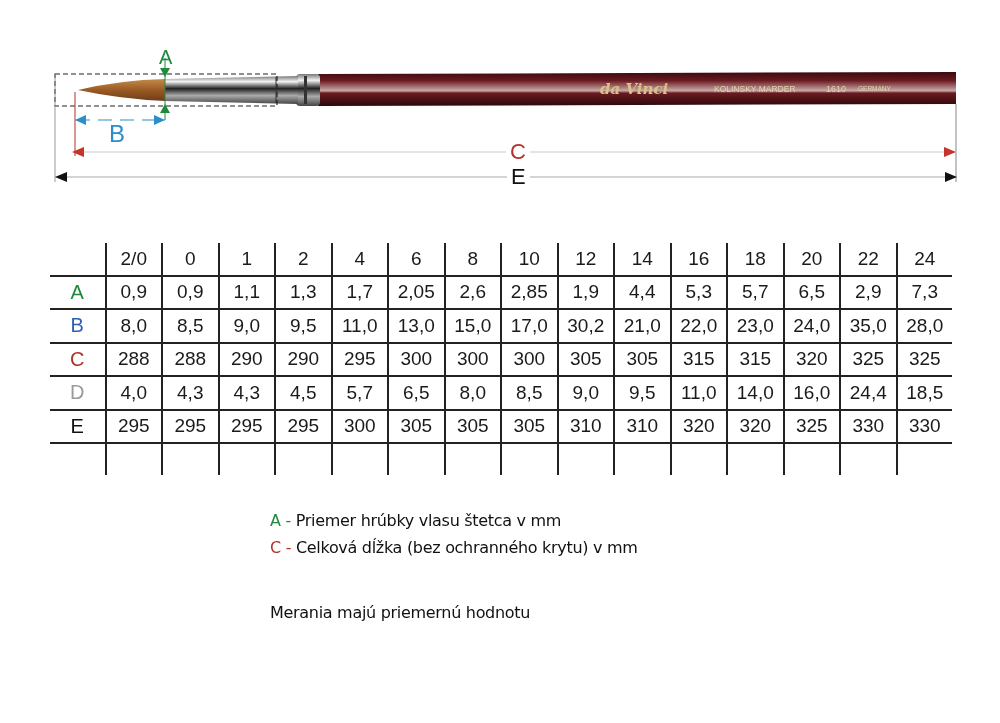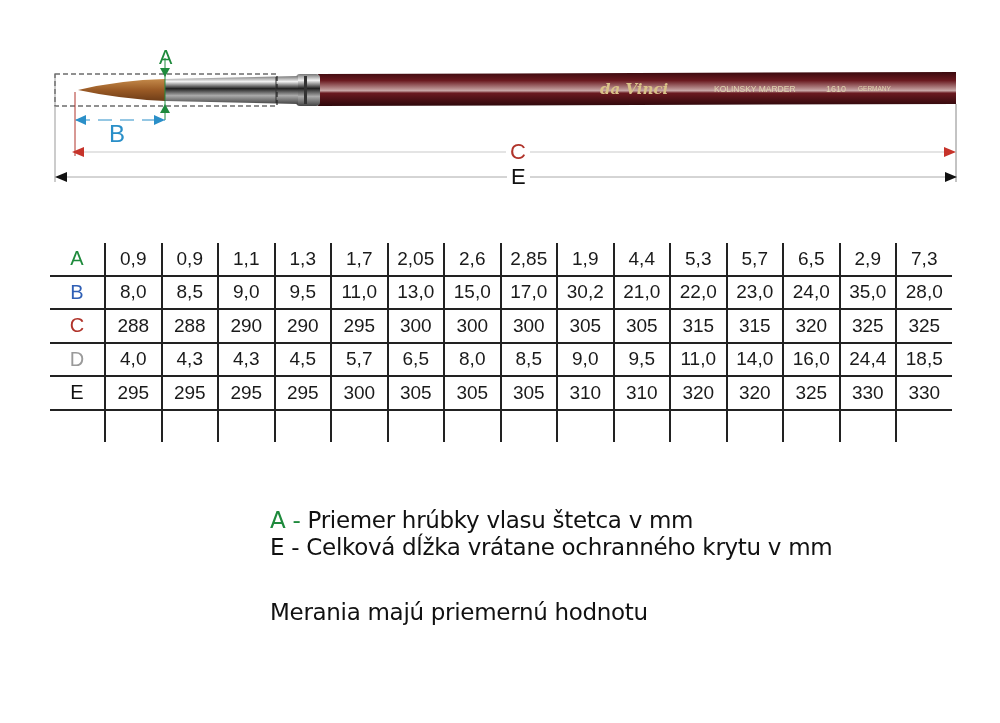--- a/index.html
+++ b/index.html
@@ -10,21 +10,21 @@
   table.spec { position: absolute; left: 50px; top: 243px; border-collapse: collapse; }
   table.spec td, table.spec th {
     width: 54.5px; height: 31.5px; padding: 0; text-align: center; vertical-align: middle;
     font-size: 19px; font-weight: normal; color: #1a1a1a;
     border-left: 2px solid #222; border-bottom: 2px solid #222;
   }
   table.spec th.corner, table.spec td.rowlabel { border-left: none; }
   table.spec tr.head th { border-bottom: 2px solid #222; }
   table.spec tr.blank td { border-bottom: none; height: 31px; }
   table.spec td.rowlabel { width: 54px; font-size: 20px; }
-  .legend { position: absolute; left: 270px; top: 507px; font-size: 23px; line-height: 27px; color: #111;
+  .legend { position: absolute; left: 270px; top: 507px; font-size: 16px; line-height: 27px; color: #111;
             font-family: "DejaVu Sans", sans-serif; letter-spacing: -0.3px; }
   .legend .line { white-space: nowrap; }
   .legend .note { margin-top: 38px; }
 </style>
 </head>
 <body>
 
 <div id="diagram">
   <svg width="1000" height="200" viewBox="0 0 1000 200">
     <defs>
@@ -103,20 +103,38 @@
   </svg>
 
   <span class="dim-label" style="left:155px; top:46px; color:#1e8a3c; font-size:20px; background:transparent;">A</span>
   <span class="dim-label" style="left:105px; top:123px; color:#2a8fc8; font-size:24px; background:transparent;">B</span>
   <span class="dim-label" style="left:506px; top:141px; color:#b0332a;">C</span>
   <span class="dim-label" style="left:507px; top:166px; color:#111;">E</span>
 </div>
 
 <table class="spec">
   <tbody>
+      <tr class="head">
+    <th class="corner"></th>
+    <th>2/0</th>
+    <th>0</th>
+    <th>1</th>
+    <th>2</th>
+    <th>4</th>
+    <th>6</th>
+    <th>8</th>
+    <th>10</th>
+    <th>12</th>
+    <th>14</th>
+    <th>16</th>
+    <th>18</th>
+    <th>20</th>
+    <th>22</th>
+    <th>24</th>
+  </tr>
   <tr>
     <td class="rowlabel" style="color:#1e8a3c">A</td>
     <td>0,9</td>
     <td>0,9</td>
     <td>1,1</td>
     <td>1,3</td>
     <td>1,7</td>
     <td>2,05</td>
     <td>2,6</td>
     <td>2,85</td>
@@ -219,16 +237,16 @@
     <td></td>
   </tr>
 </tbody>
   </table>
 
 <div class="legend">
   <div class="line">
     <span style="color:#1e8a3c">A</span><span style="color:#1e8a3c; white-space:pre"> - </span><span>Priemer hrúbky vlasu štetca v mm</span>
   </div>
   <div class="line">
-    <span style="color:#111">E</span><span style="color:#111; white-space:pre"> - </span><span>Celková dĺžka vrátane ochranného krytu v mm</span>
+    <span style="color:#b0332a">C</span><span style="color:#b0332a; white-space:pre"> - </span><span>Celková dĺžka (bez ochranného krytu) v mm</span>
   </div>
   <div class="line note">Merania majú priemernú hodnotu</div>
 </div>
 
 </body></html>

